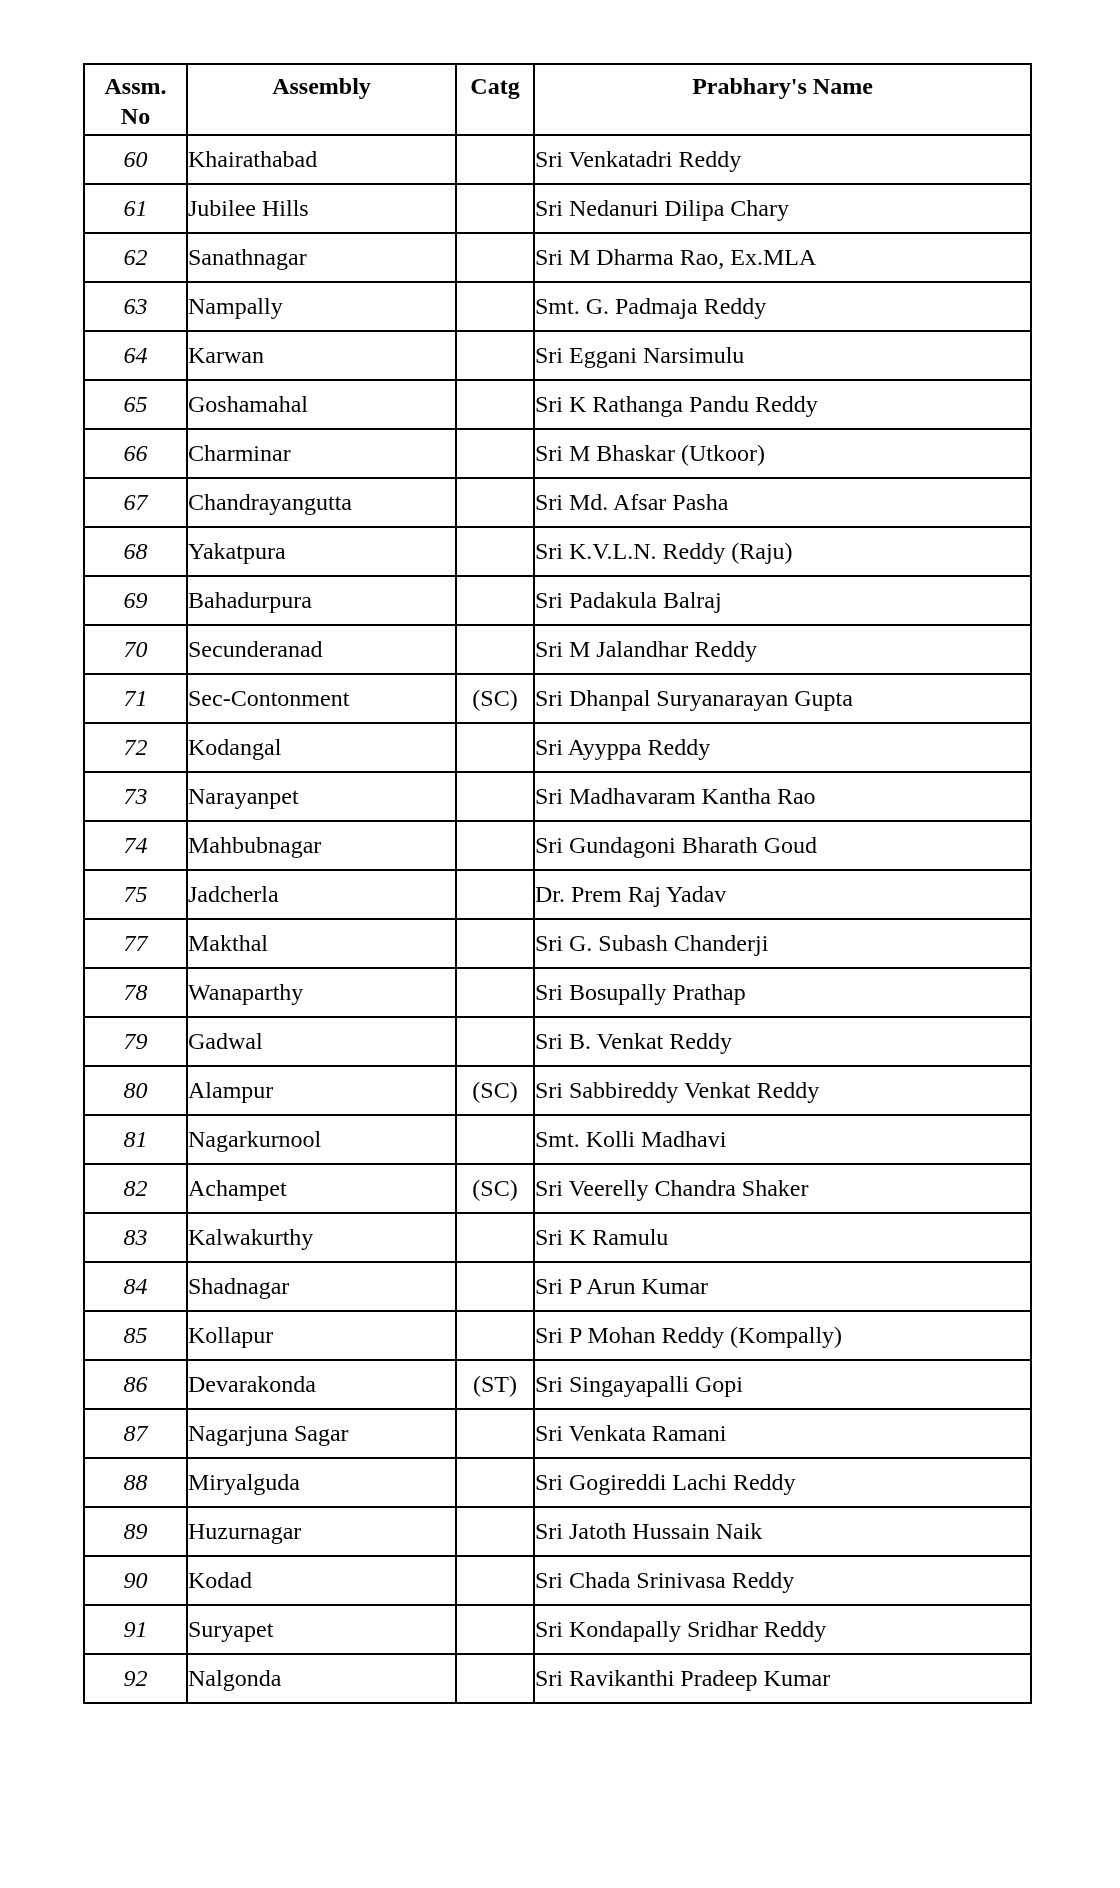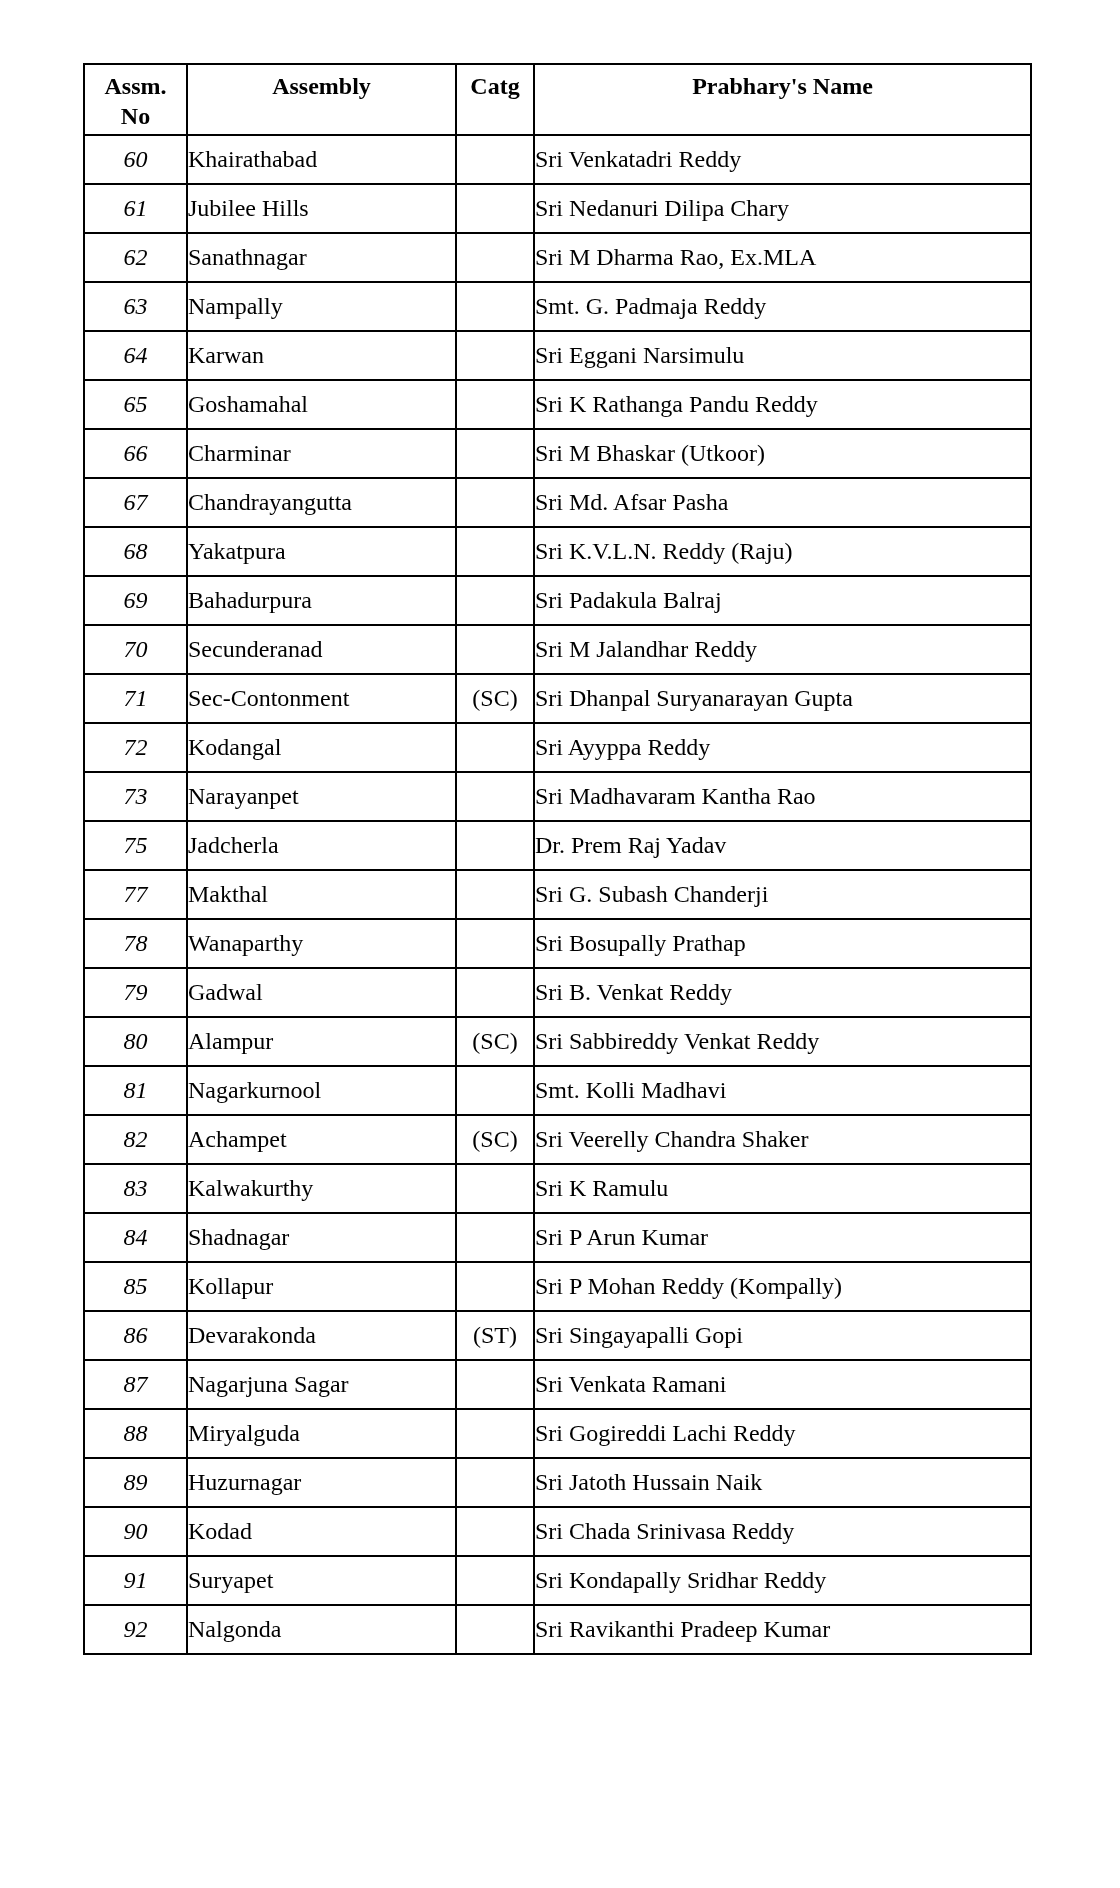--- a/index.html
+++ b/index.html
@@ -126,20 +126,26 @@
         <td class="cat"></td>
         <td class="name">Sri Ayyppa Reddy</td>
       </tr>
       <tr>
         <td class="no">73</td>
         <td class="asm">Narayanpet</td>
         <td class="cat"></td>
         <td class="name">Sri Madhavaram Kantha Rao</td>
       </tr>
       <tr>
+        <td class="no">74</td>
+        <td class="asm">Mahbubnagar</td>
+        <td class="cat"></td>
+        <td class="name">Sri Gundagoni Bharath Goud</td>
+      </tr>
+      <tr>
         <td class="no">75</td>
         <td class="asm">Jadcherla</td>
         <td class="cat"></td>
         <td class="name">Dr. Prem Raj Yadav</td>
       </tr>
       <tr>
         <td class="no">77</td>
         <td class="asm">Makthal</td>
         <td class="cat"></td>
         <td class="name">Sri G. Subash Chanderji</td>

